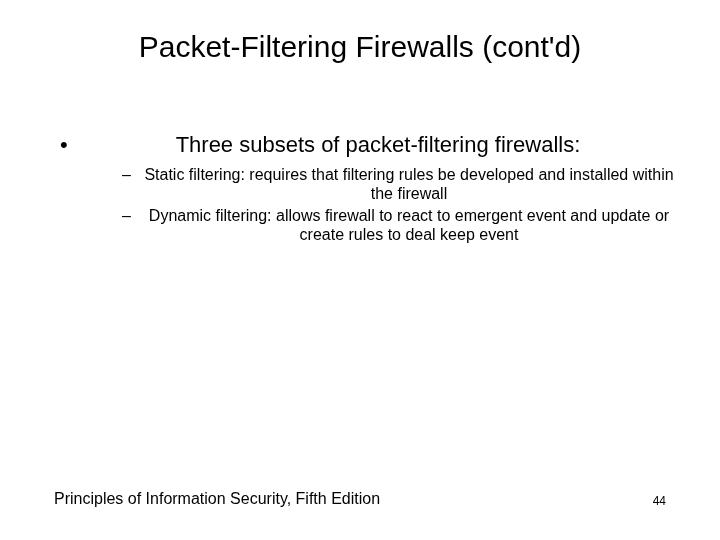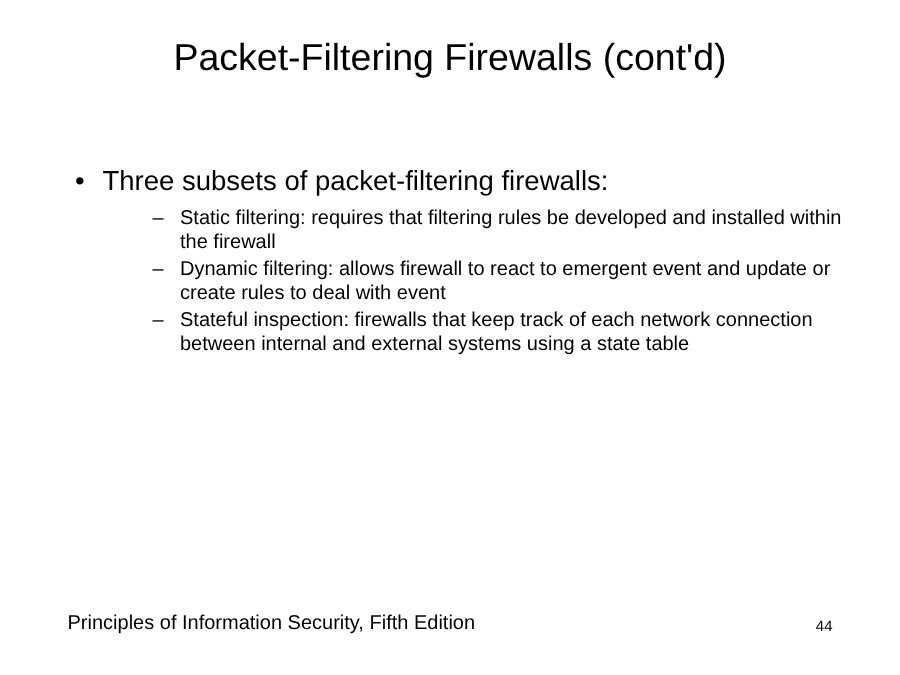--- a/index.html
+++ b/index.html
@@ -30,20 +30,21 @@
     color: #000000;
   }
   .body {
     position: absolute;
     top: 132px;
     left: 54px;
     width: 620px;
     font-size: 22px;
     line-height: 1.22;
     color: #000000;
+    text-align: center;
   }
   .bullet-l1 {
     position: relative;
     padding-left: 28px;
     margin-bottom: 4px;
   }
   .bullet-l1::before {
     content: "•";
     position: absolute;
     left: 6px;
@@ -89,24 +90,21 @@
   <div class="title">Packet-Filtering Firewalls (cont'd)</div>
 
   <div class="body">
     <div class="bullet-l1">
       <span>Three subsets of packet-filtering firewalls:</span>
       <div class="sublist">
         <div class="bullet-l2">
           <span>Static filtering: requires that filtering rules be developed and installed within the firewall</span>
         </div>
         <div class="bullet-l2">
-          <span>Dynamic filtering: allows firewall to react to emergent event and update or create rules to deal with event</span>
-        </div>
-        <div class="bullet-l2">
-          <span>Stateful inspection: firewalls that keep track of each network connection between internal and external systems using a state table</span>
+          <span>Dynamic filtering: allows firewall to react to emergent event and update or create rules to deal keep event</span>
         </div>
       </div>
     </div>
   </div>
 
   <div class="footer-left">Principles of Information Security, Fifth Edition</div>
   <div class="footer-right">44</div>
 
 </div>
 

